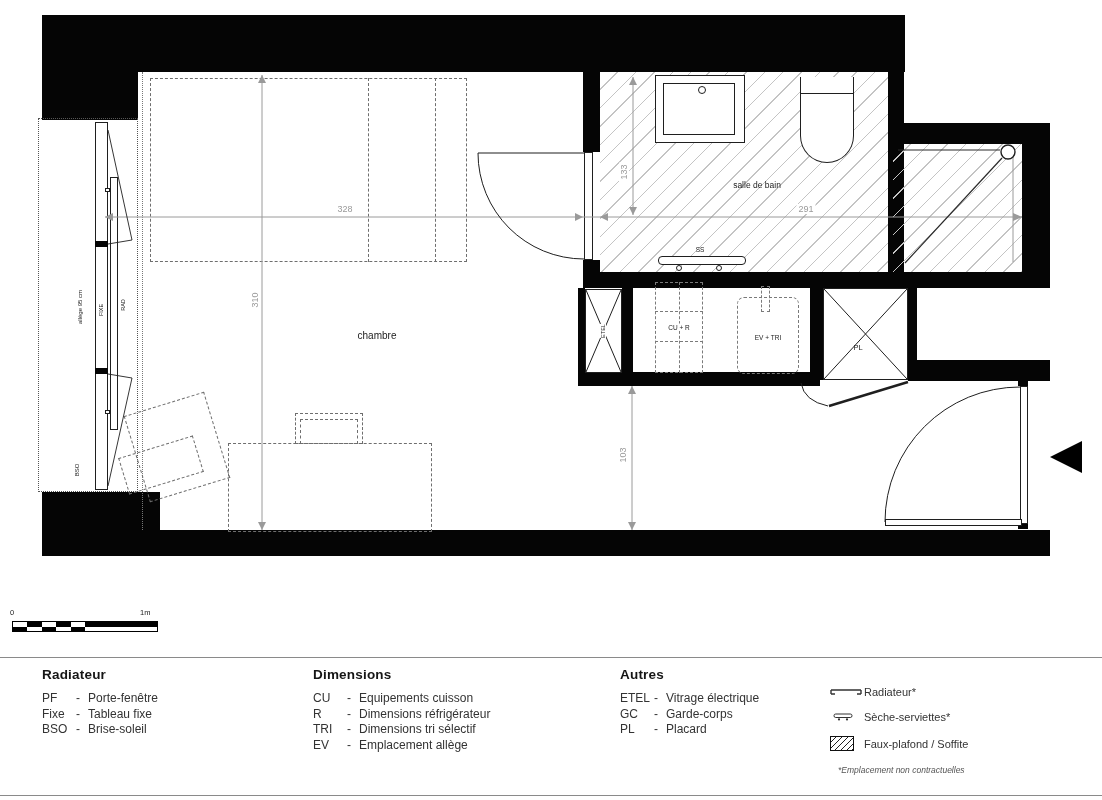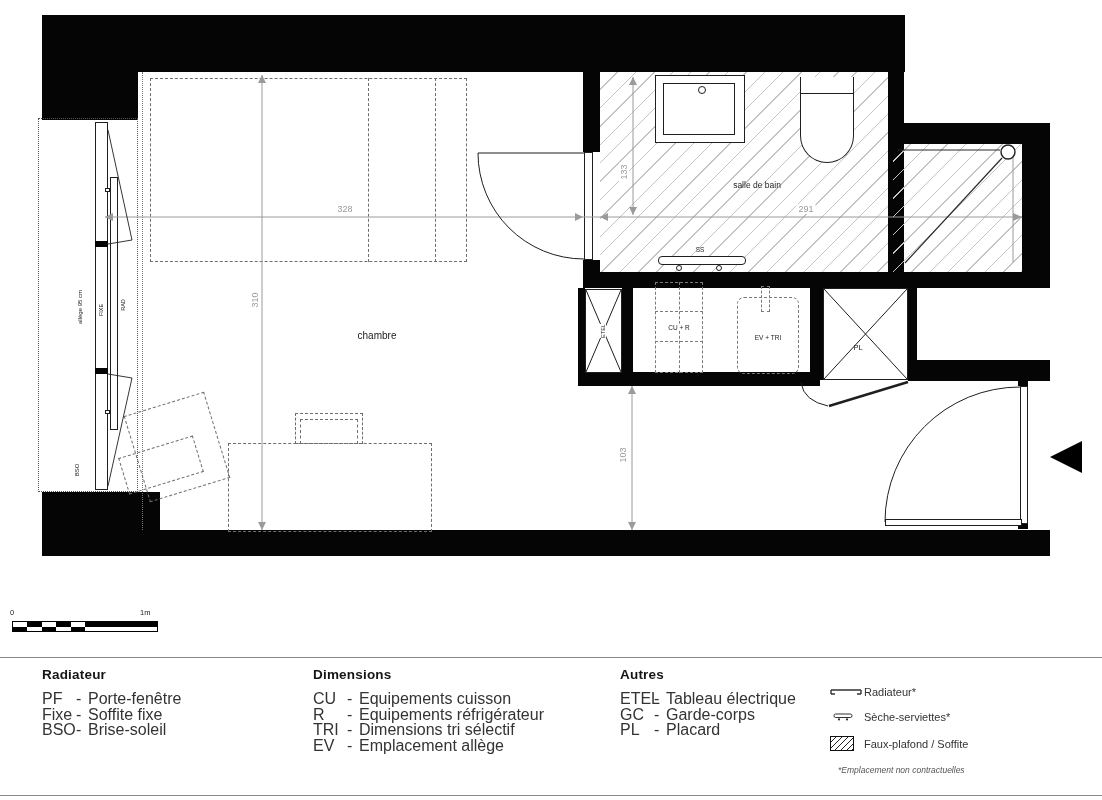--- a/index.html
+++ b/index.html
@@ -14,21 +14,21 @@
   .vline-dash{position:absolute;width:0;border-left:1px dashed #6e6e6e;}
   .hline-dash{position:absolute;height:0;border-top:1px dashed #6e6e6e;}
   .lbl{position:absolute;color:#222;white-space:nowrap;}
   .dim{position:absolute;color:#9a9a9a;font-size:9px;background:#fff;padding:0 2px;white-space:nowrap;}
   .vtext{position:absolute;transform:translate(-50%,-50%) rotate(-90deg);white-space:nowrap;}
   .ctext{position:absolute;transform:translate(-50%,-50%);white-space:nowrap;}
   svg.overlay{position:absolute;left:0;top:0;}
   
   .lg-col{position:absolute;}
   .lg-title{font-weight:bold;font-size:13.5px;color:#151515;letter-spacing:.2px;margin:0 0 9px 0;}
-  .lg-row{display:flex;font-size:16px;color:#333;line-height:15.5px;}
+  .lg-row{display:flex;font-size:12px;color:#333;line-height:15.5px;}
   .lg-abbr{width:34px;flex:none;}
   .lg-dash{width:12px;flex:none;}
   .hrline{position:absolute;left:0;width:1102px;height:0;border-top:1px solid #8a8a8a;}
   .sym-row{display:flex;align-items:center;margin-bottom:13px;font-size:11px;color:#333;}
   .sym-ic{width:34px;flex:none;display:flex;justify-content:flex-start;}
   .foot{font-style:italic;font-size:8.5px;color:#555;}
   
   #scalebar{position:absolute;left:12px;top:621px;width:146px;height:11px;border:1px solid #000;box-sizing:border-box;display:flex;flex-direction:column;}
   .sb-row{display:flex;flex:1;}
   .sb-seg{height:100%;}
@@ -189,59 +189,59 @@
   <div class="lg-col" style="left:42px;top:667px;">
     <div class="lg-title">Radiateur</div>
     <div class="lg-row">
         <span class="lg-abbr">PF</span>
         <span class="lg-dash">-</span>
         <span>Porte-fenêtre</span>
       </div>
     <div class="lg-row">
         <span class="lg-abbr">Fixe</span>
         <span class="lg-dash">-</span>
-        <span>Soffite fixe</span>
+        <span>Tableau fixe</span>
       </div>
     <div class="lg-row">
         <span class="lg-abbr">BSO</span>
         <span class="lg-dash">-</span>
         <span>Brise-soleil</span>
       </div>
   </div>
 
   <div class="lg-col" style="left:313px;top:667px;">
     <div class="lg-title">Dimensions</div>
     <div class="lg-row">
         <span class="lg-abbr">CU</span>
         <span class="lg-dash">-</span>
         <span>Equipements cuisson</span>
       </div>
     <div class="lg-row">
         <span class="lg-abbr">R</span>
         <span class="lg-dash">-</span>
-        <span>Equipements réfrigérateur</span>
+        <span>Dimensions réfrigérateur</span>
       </div>
     <div class="lg-row">
         <span class="lg-abbr">TRI</span>
         <span class="lg-dash">-</span>
         <span>Dimensions tri sélectif</span>
       </div>
     <div class="lg-row">
         <span class="lg-abbr">EV</span>
         <span class="lg-dash">-</span>
         <span>Emplacement allège</span>
       </div>
   </div>
 
   <div class="lg-col" style="left:620px;top:667px;">
     <div class="lg-title">Autres</div>
     <div class="lg-row">
         <span class="lg-abbr">ETEL</span>
         <span class="lg-dash">-</span>
-        <span>Tableau électrique</span>
+        <span>Vitrage électrique</span>
       </div>
     <div class="lg-row">
         <span class="lg-abbr">GC</span>
         <span class="lg-dash">-</span>
         <span>Garde-corps</span>
       </div>
     <div class="lg-row">
         <span class="lg-abbr">PL</span>
         <span class="lg-dash">-</span>
         <span>Placard</span>

